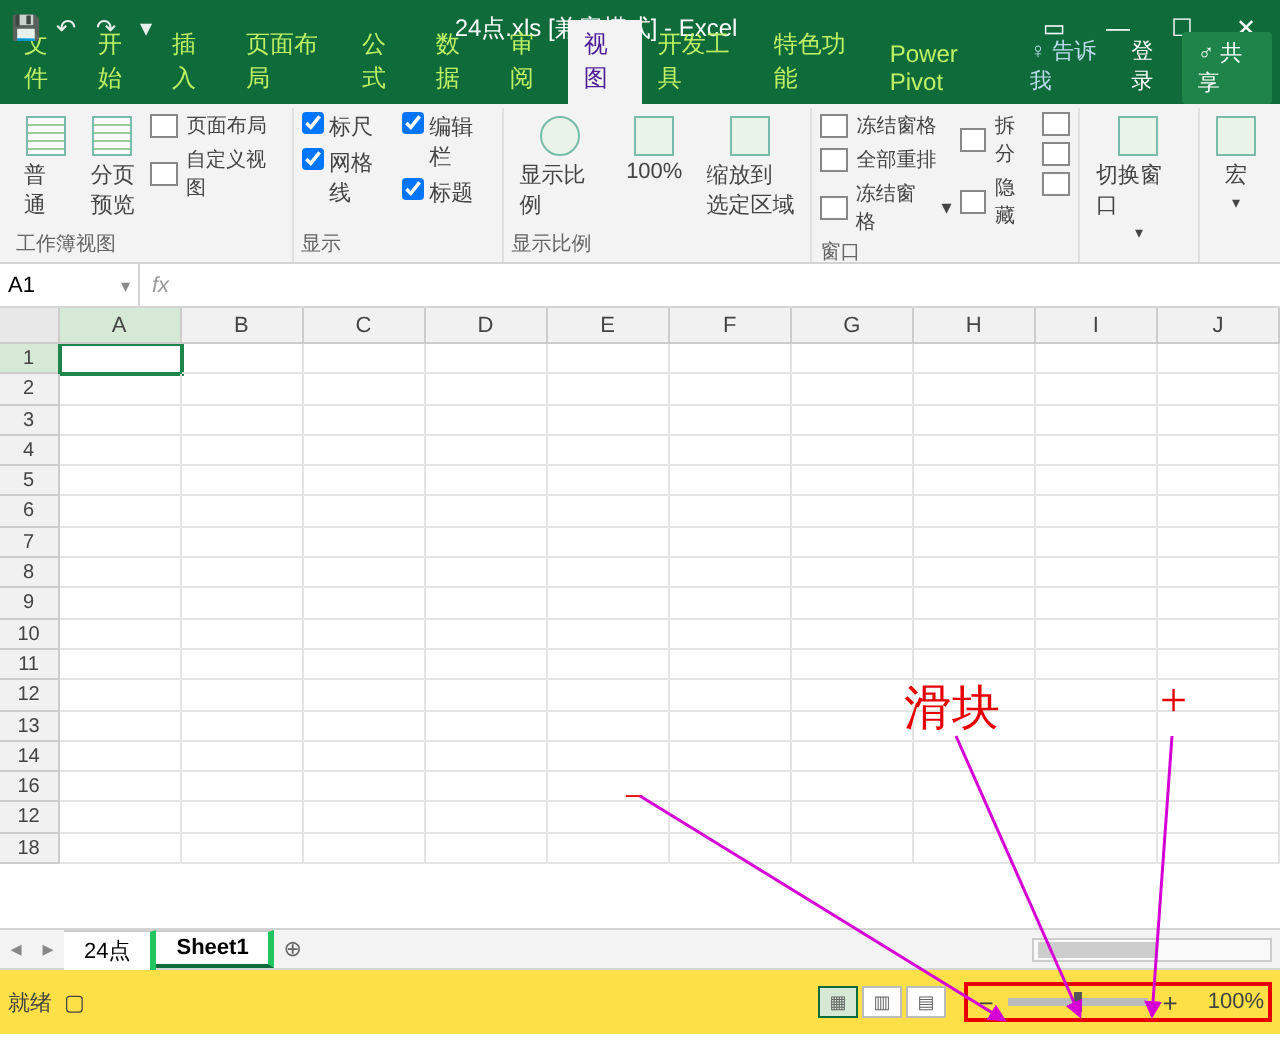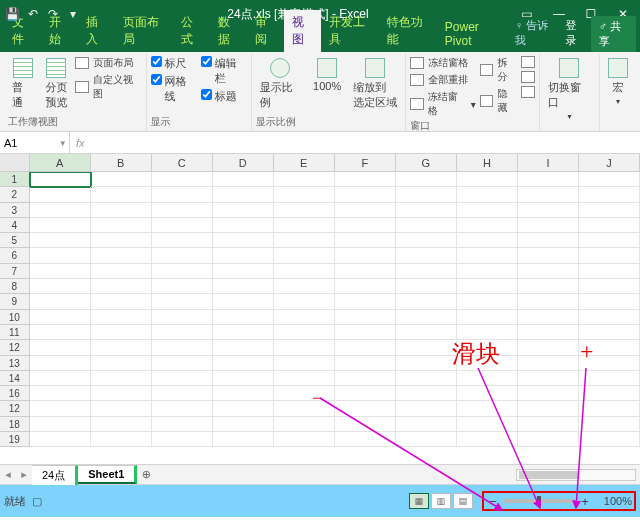--- a/index.html
+++ b/index.html
@@ -44,21 +44,21 @@
   .cell { width: 62px; border-right: 1px solid #e4e4e4; border-bottom: 1px solid #e4e4e4; cursor: cell; }
   .cell.selected { outline: 2px solid #1e8449; outline-offset: -1px; background:#fff; }
   .sheet-tabs { height: 20px; border-top: 1px solid #d4d4d4; display: flex; align-items: center; font-size: 11px; background: #f3f3f3; }
   .nav-arrow { width: 16px; text-align: center; color: #888; cursor: pointer; }
   .stab { padding: 2px 10px; border-right: 3px solid #22c55e; cursor: pointer; background: #fff; border-top: 1px solid #ccc; }
   .stab.active { border-bottom: 2px solid #0f6b3a; font-weight: 700; }
   .stab-add { width: 18px; text-align: center; cursor: pointer; color: #666; }
   .sheet-tabs .flex { flex: 1; }
   .hscroll { width: 120px; height: 12px; border: 1px solid #ccc; background: #f9f9f9; margin-right: 4px; position: relative; }
   .hscroll .thumb { position: absolute; left: 2px; top: 1px; width: 60px; height: 8px; background: #ccc; }
-  .statusbar { height: 22px; background: #7dd3fc; border-top: 1px solid #d4d4d4; display: flex; align-items: center; padding: 16px 4px; font-size: 11px; color: #444; }
+  .statusbar { height: 22px; background: #fde047; border-top: 1px solid #d4d4d4; display: flex; align-items: center; padding: 16px 4px; font-size: 11px; color: #444; }
   .statusbar .flex { flex: 1; }
   .view-btn { width: 20px; height: 16px; border: 1px solid #bbb; margin: 0 1px; cursor: pointer; background: #fff; display:flex; align-items:center; justify-content:center; font-size:9px; color:#666;}
   .view-btn.active { background: #d6e9d6; border-color: #0f6b3a; }
   .zoom-ctrl { display: flex; align-items: center; gap: 4px; margin-left: 8px; border: 2px solid #e80000; padding: 0 2px; height: 20px; }
   .zoom-btn { width: 14px; text-align: center; cursor: pointer; font-size: 13px; color: #444; }
   .zoom-slider { width: 70px; height: 4px; background: #bbb; position: relative; cursor: pointer; }
   .zoom-slider .handle { position: absolute; left: 33px; top: -3px; width: 4px; height: 10px; background: #555; }
   .zoom-val { width: 36px; text-align: right; cursor: pointer; }
   .anno { position: absolute; pointer-events: none; }
   .anno-text { font-size: 24px; color: #e80000; font-family: SimSun, serif; }
@@ -468,33 +468,20 @@
         <div class="cell"></div>
         <div class="cell"></div>
         <div class="cell"></div>
         <div class="cell"></div>
         <div class="cell"></div>
         <div class="cell"></div>
         <div class="cell"></div>
         <div class="cell"></div>
         <div class="cell"></div>
       </div>
-      <div class="row">
-        <div class="rh">19</div>
-        <div class="cell"></div>
-        <div class="cell"></div>
-        <div class="cell"></div>
-        <div class="cell"></div>
-        <div class="cell"></div>
-        <div class="cell"></div>
-        <div class="cell"></div>
-        <div class="cell"></div>
-        <div class="cell"></div>
-        <div class="cell"></div>
-      </div>
     </div>
 </div>
 
 <div class="sheet-tabs">
   <div class="nav-arrow">◂</div>
   <div class="nav-arrow">▸</div>
   <div class="stab">24点</div>
   <div class="stab active">Sheet1</div>
   <div class="stab-add">⊕</div>
   <div class="flex"></div>

